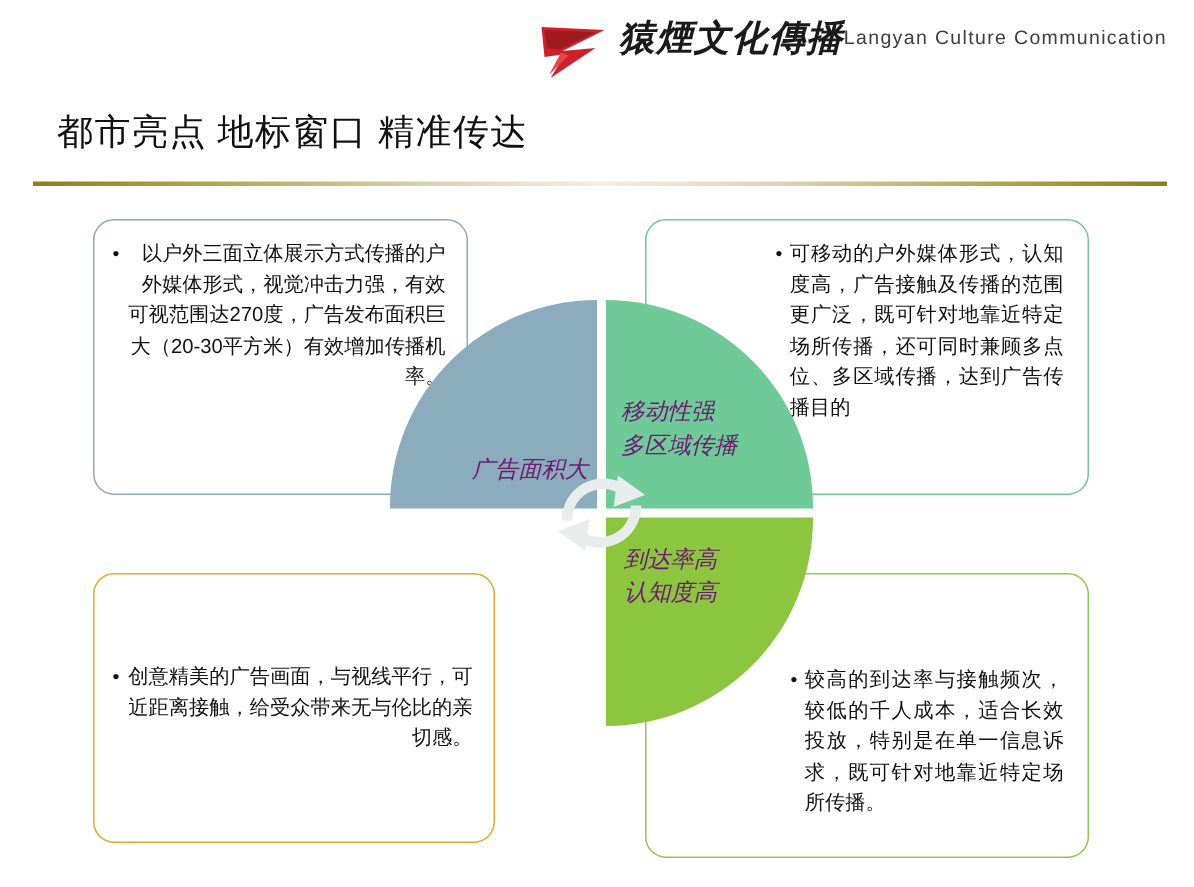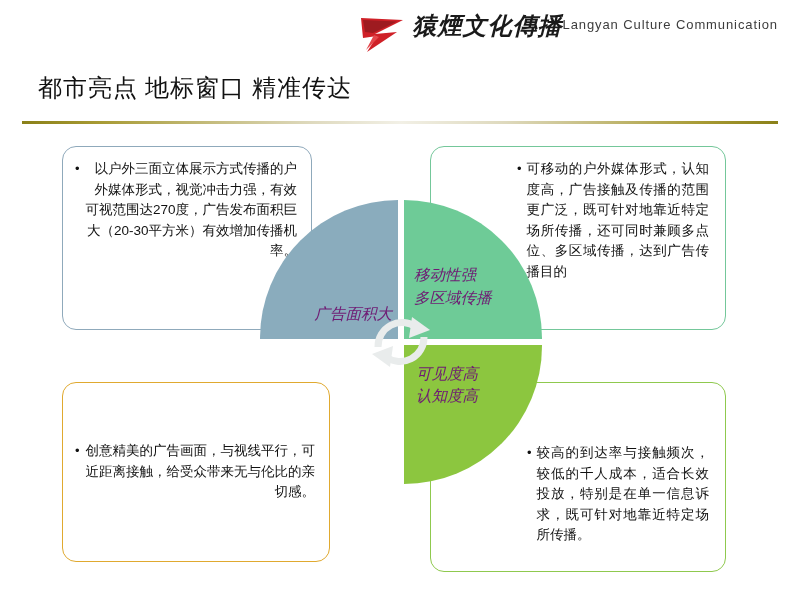--- a/index.html
+++ b/index.html
@@ -158,21 +158,21 @@
     <div class="quad" id="quad-tr">
       <div>
         <span>移动性强</span>
         <span>多区域传播</span>
       </div>
     </div>
 
 
     <div class="quad" id="quad-br">
       <div>
-        <span>可见度高</span>
+        <span>到达率高</span>
         <span>认知度高</span>
       </div>
     </div>
 
     <div class="center-icon">
       <svg width="74" height="74" viewBox="0 0 74 74" xmlns="http://www.w3.org/2000/svg">
         <g fill="none" stroke="#e9ecec" stroke-width="7" stroke-linecap="butt">
           <path d="M14 42 A24 24 0 0 1 52 22"></path>
           <path d="M60 32 A24 24 0 0 1 22 52"></path>
         </g>

